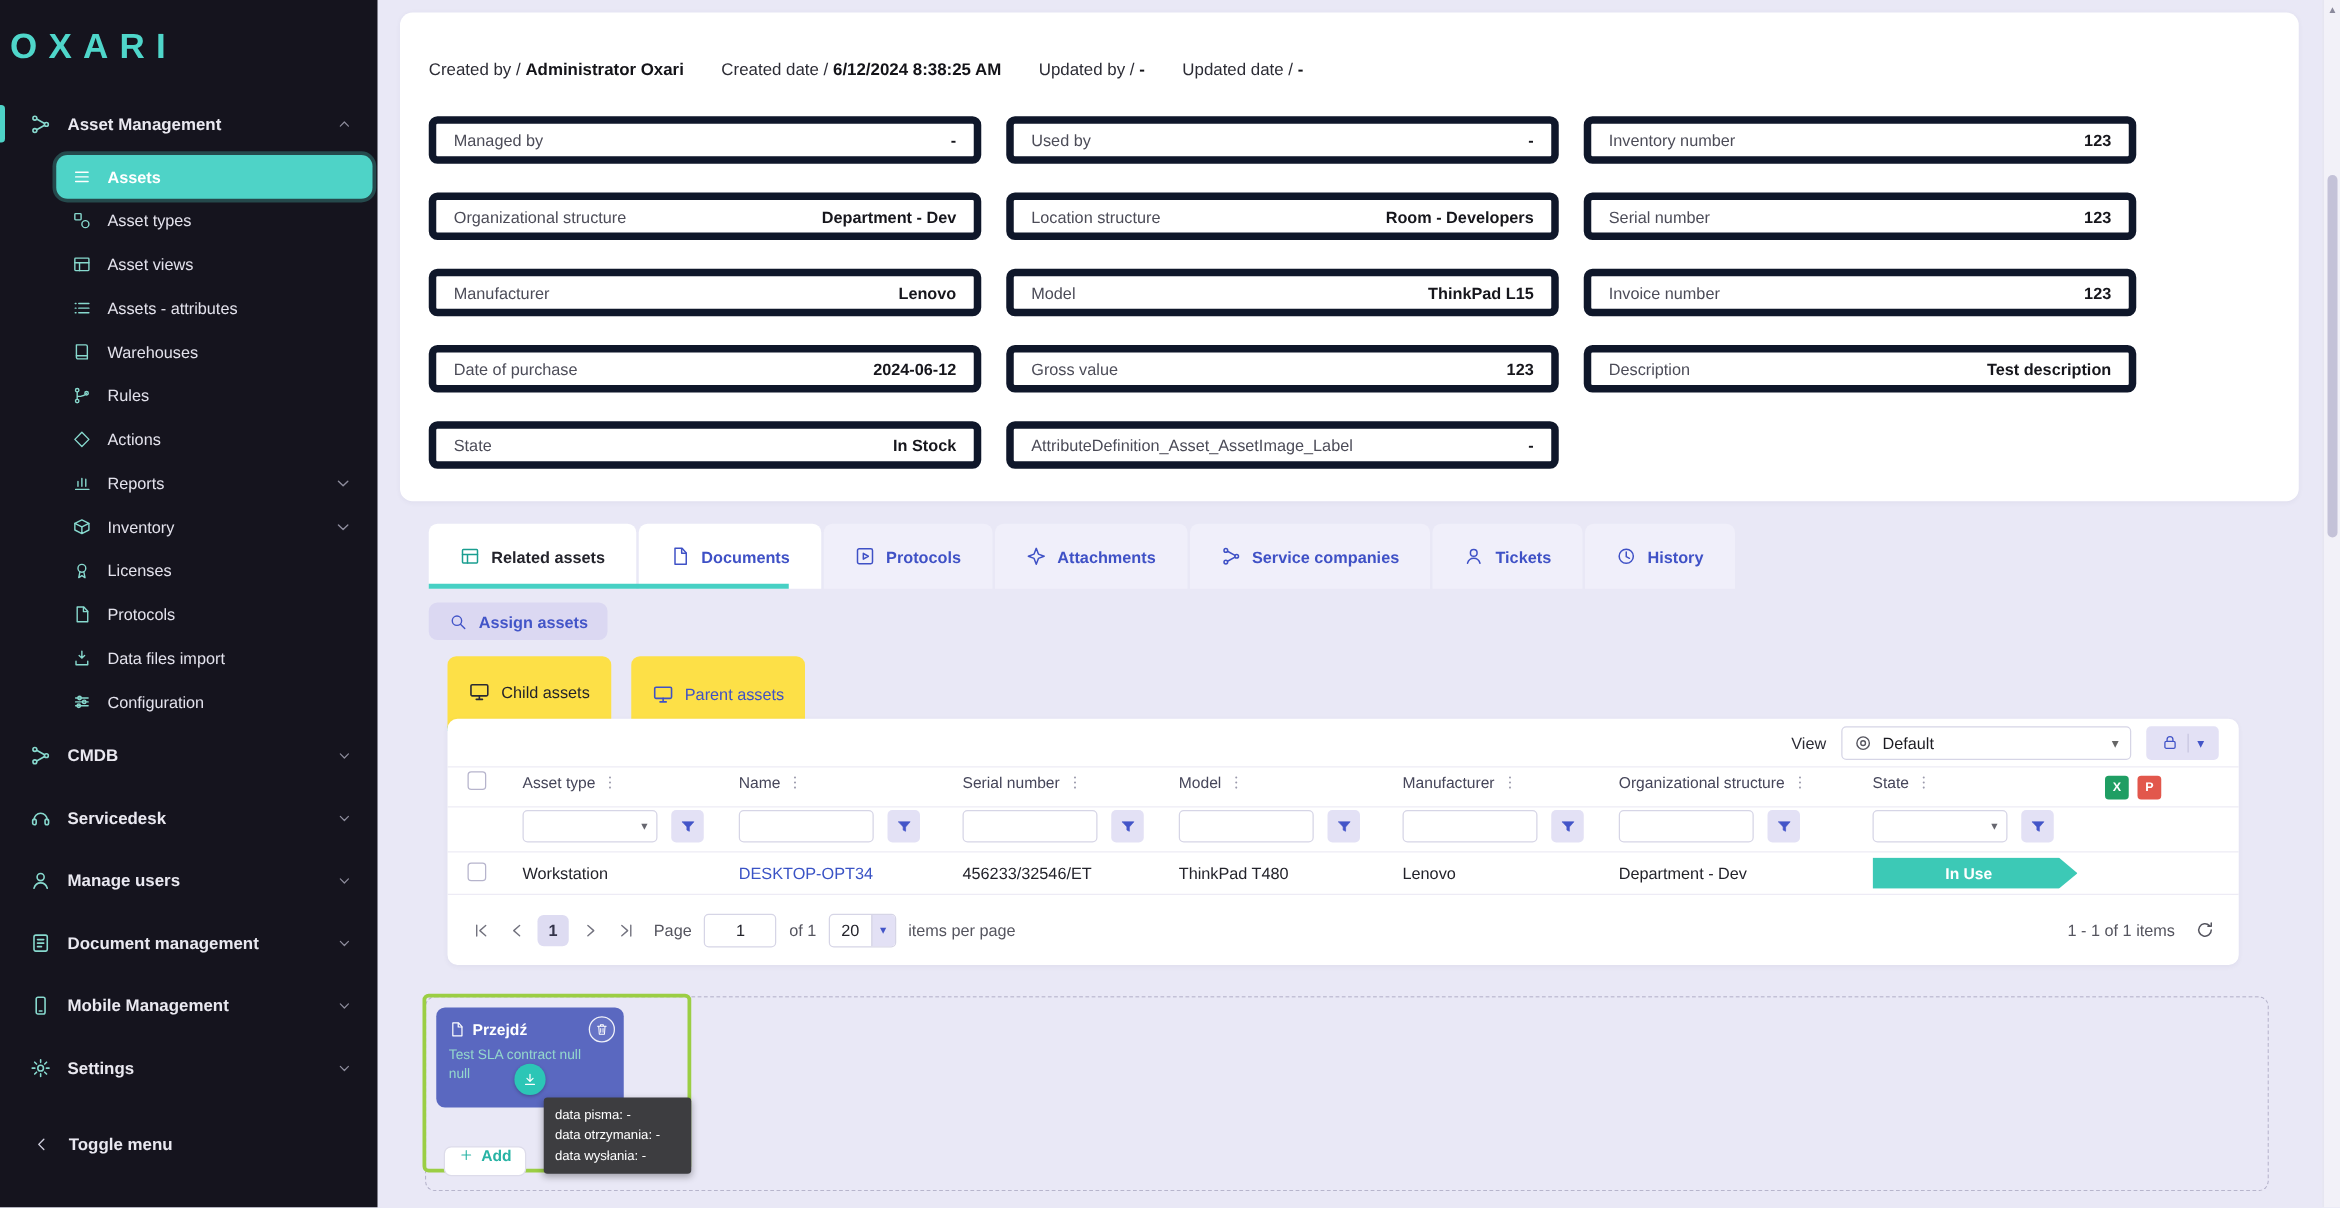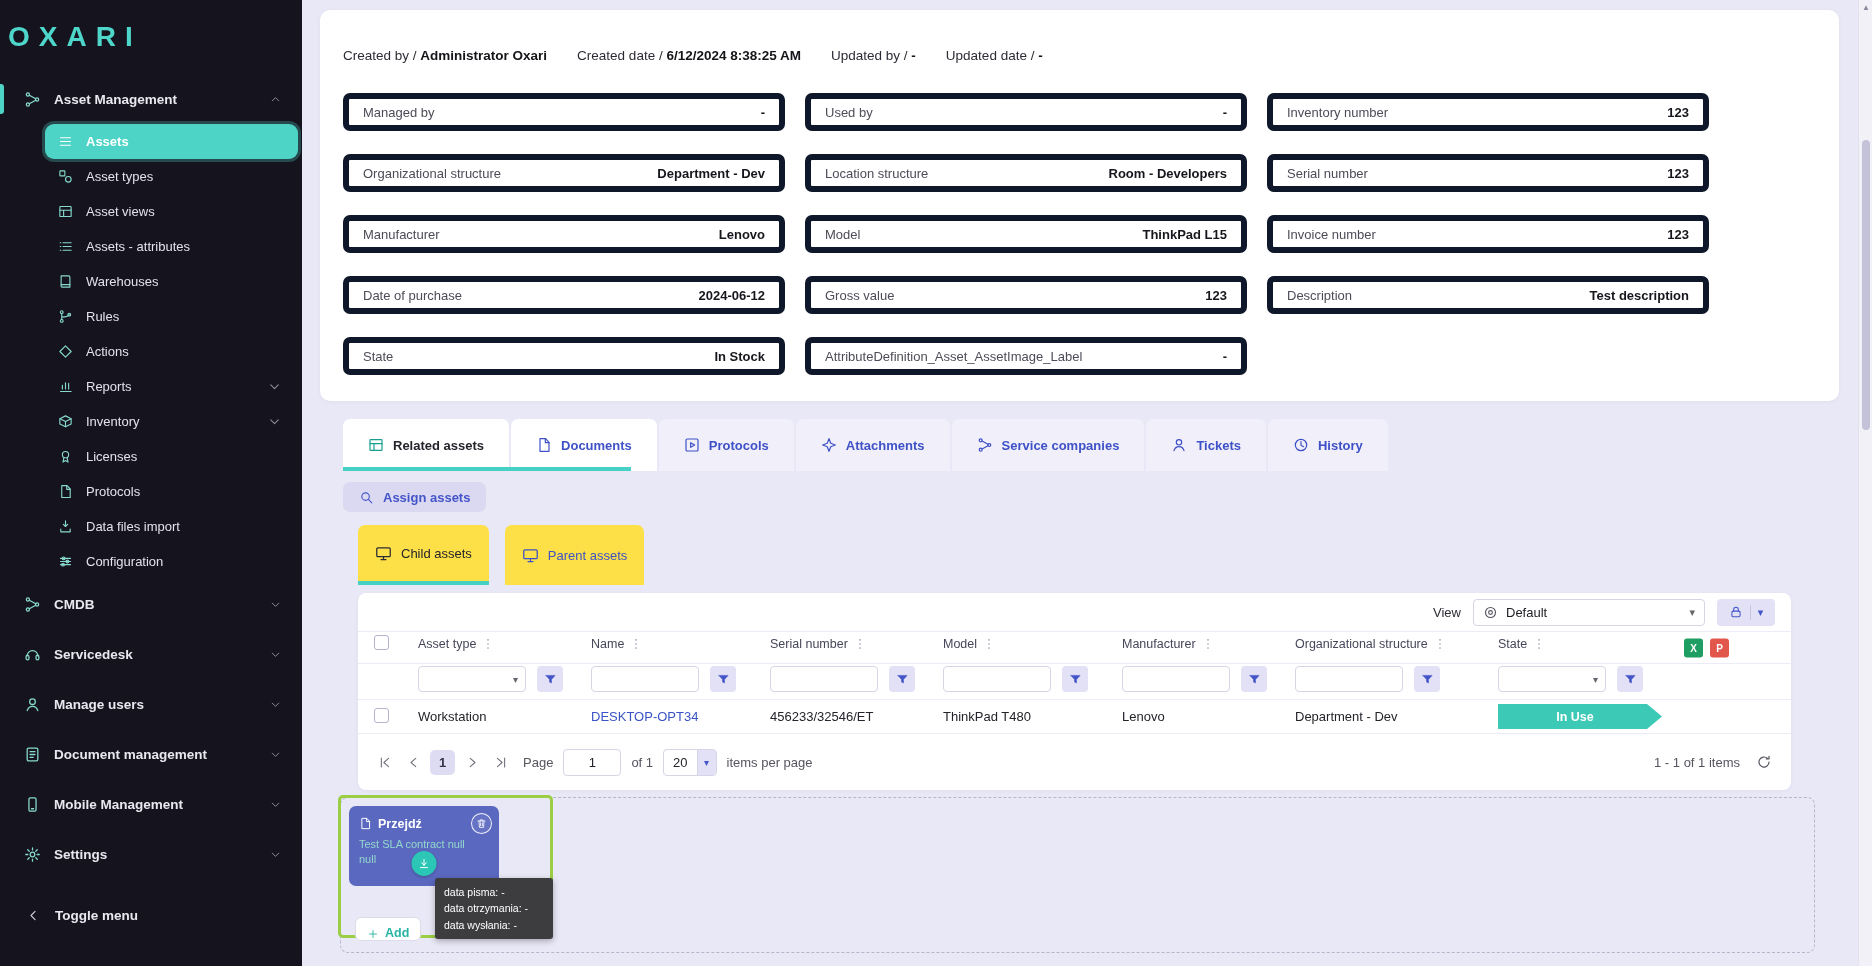--- a/index.html
+++ b/index.html
@@ -43,21 +43,21 @@
 
 .assign-btn{position:absolute;left:343px;top:482px;height:30px;padding:0 16px;display:flex;align-items:center;gap:9px;background:#dbd8f2;border:none;border-radius:7px;color:#4355c8;font-size:13px;font-weight:600;cursor:pointer;font-family:inherit}
 .assign-btn .ic{width:15px;height:15px}
 #subtabs{position:absolute;left:358px;top:525px;display:flex;gap:16px;height:60px}
 .subtab{display:flex;align-items:center;gap:9px;padding:0 17px;background:#fde047;border-radius:7px 7px 0 0;font-size:13px;font-weight:400;color:#3f51c6;cursor:pointer}
 .subtab .ic{width:17px;height:17px}
 .subtab.active{color:#23232b;border-bottom:4px solid #47d0c4}
 .subtab.active .ic{color:#2b2b33}
 
 
-.table-card{position:absolute;left:358px;top:593px;width:1433px;height:197px;background:#fff;border-radius:8px;box-shadow:0 1px 4px rgba(50,50,90,.05);display:flex;flex-direction:column}
+.table-card{position:absolute;left:358px;top:575px;width:1433px;height:197px;background:#fff;border-radius:8px;box-shadow:0 1px 4px rgba(50,50,90,.05);display:flex;flex-direction:column}
 .view-row{height:38px;display:flex;align-items:center;justify-content:flex-end;gap:12px;padding:0 16px}
 .view-label{font-size:13px;color:#2c2c35}
 .view-dd{width:232px;height:27px;border:1px solid #d6d5e6;border-radius:4px;display:flex;align-items:center;gap:8px;padding:0 9px;font-size:13px;color:#1c1c22;cursor:pointer;background:#fff}
 .view-dd .ic{width:15px;height:15px;color:#55555f}
 .vd-caret{margin-left:auto;color:#666;font-size:11px}
 .lock-btn{width:58px;height:27px;background:#e3e1f5;border-radius:4px;display:flex;align-items:center;justify-content:center;gap:7px;color:#4355c8;cursor:pointer}
 .lock-btn .ic{width:14px;height:14px}
 .lock-div{width:1px;height:15px;background:#c7c5e0}
 .lock-caret{font-size:11px;color:#4355c8}
 .grid{display:grid;grid-template-columns:44px 173px 179px 173px 179px 173px 203px 1fr;align-items:center;padding:0 16px}
@@ -97,21 +97,21 @@
 .doc-card{position:absolute;left:8px;top:8px;width:150px;height:80px;background:#5a68c0;border-radius:7px;color:#fff;cursor:pointer}
 .dc-head{display:flex;align-items:center;gap:6px;padding:7px 7px 0 10px}
 .dc-head .ic{width:13px;height:13px}
 .dc-title{font-size:12.5px;font-weight:700}
 .dc-trash{margin-left:auto;width:21px;height:21px;border:1.5px solid rgba(255,255,255,.9);border-radius:50%;display:flex;align-items:center;justify-content:center;cursor:pointer;background:rgba(255,255,255,.08)}
 .dc-trash .ic{width:11px;height:11px}
 .dc-text{padding:3px 10px 0;font-size:11px;line-height:1.35;color:#94d8cc;width:128px}
 .dc-down{position:absolute;left:50%;top:45px;transform:translateX(-50%);width:25px;height:25px;border-radius:50%;background:#2cc6b6;display:flex;align-items:center;justify-content:center;cursor:pointer;box-shadow:0 1px 3px rgba(0,0,0,.25)}
 .dc-down .ic{width:13px;height:13px}
 .doc-tooltip{position:absolute;left:94px;top:80px;width:118px;background:#3d3d40;border-radius:3px;padding:6px 9px;font-size:10.5px;line-height:1.55;color:#fff;z-index:4;box-shadow:0 2px 6px rgba(0,0,0,.3)}
-.add-btn{position:absolute;left:355px;top:917px;height:24px;padding:0 11px;display:flex;align-items:flex-end;gap:6px;background:#fff;border:1px solid #dddcea;border-radius:6px;color:#27b3a4;font-size:12.5px;font-weight:600;cursor:pointer;z-index:5;font-family:inherit}
+.add-btn{position:absolute;left:355px;top:917px;height:24px;padding:0 11px;display:flex;align-items:flex-start;gap:6px;background:#fff;border:1px solid #dddcea;border-radius:6px;color:#27b3a4;font-size:12.5px;font-weight:600;cursor:pointer;z-index:5;font-family:inherit}
 .add-btn .ic{width:12px;height:12px}
 
 
 .scrollbar{position:absolute;right:0;top:0;width:14px;height:966px;background:#f2f1f8;border-left:1px solid #e2e1ee;z-index:7}
 .sb-thumb{position:absolute;left:3px;top:140px;width:8px;height:290px;background:#c4c2d8;border-radius:4px;cursor:pointer}
 .sb-up{position:absolute;top:3px;left:0;width:14px;text-align:center;font-size:8px;color:#8b8a9c}
 </style>
 </head>
 <body>
 

